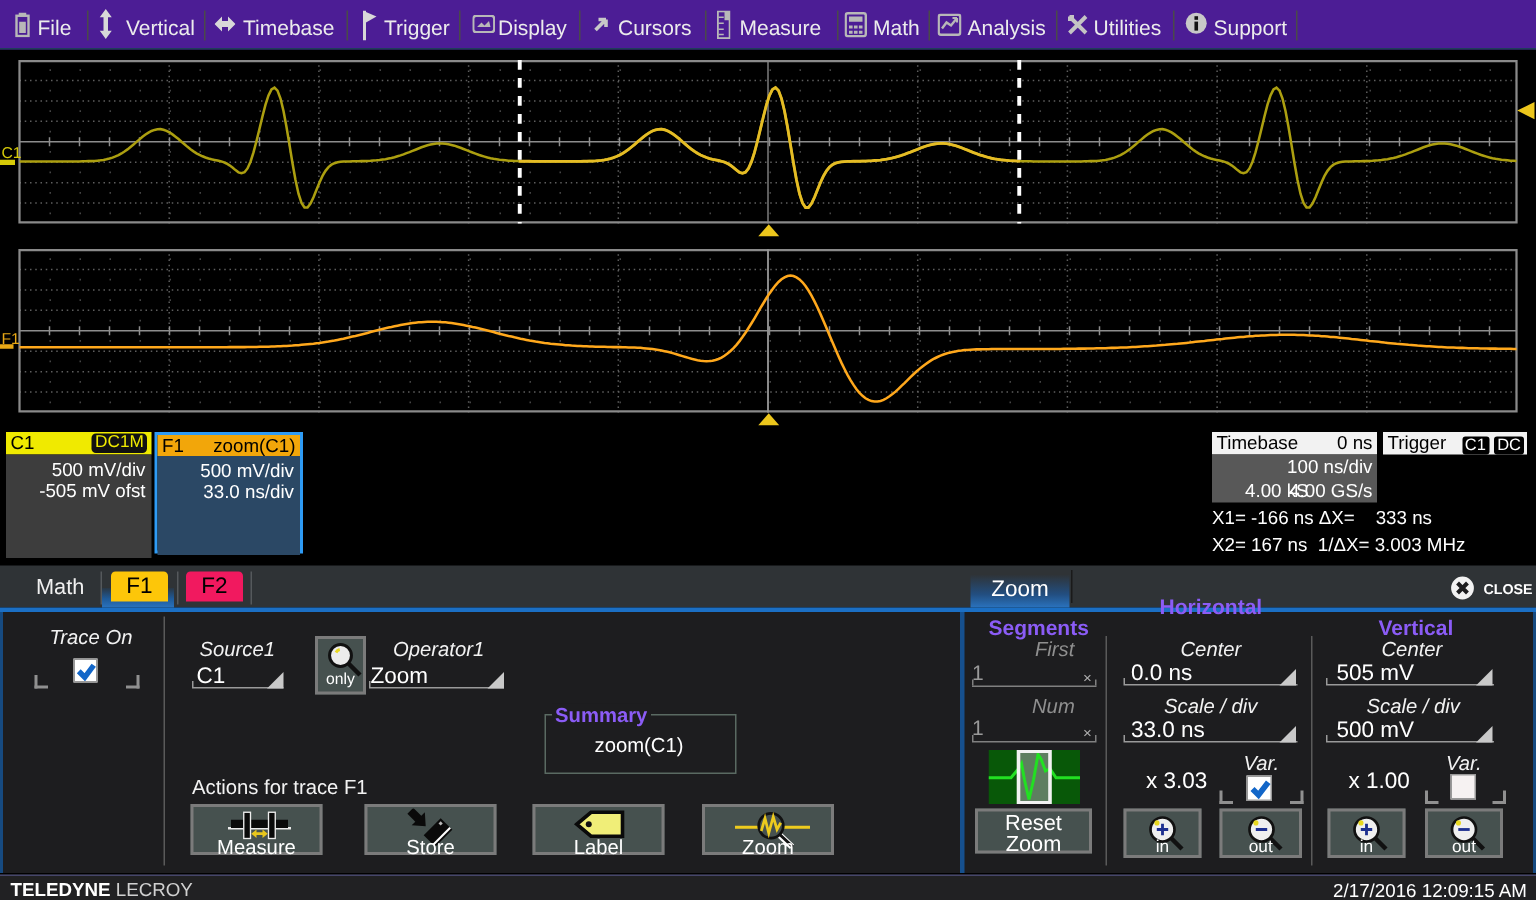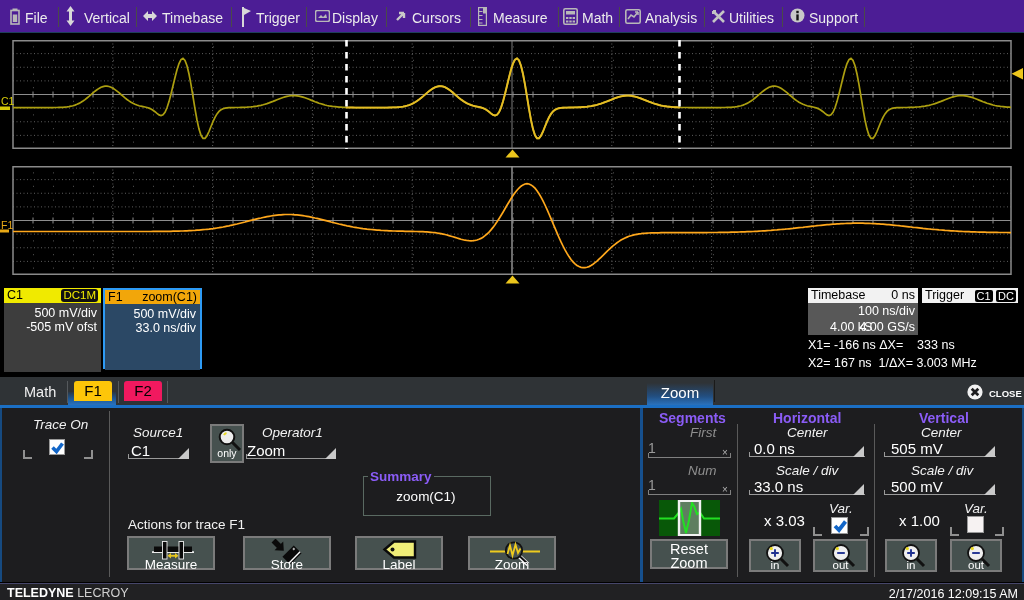--- a/index.html
+++ b/index.html
@@ -288,21 +288,21 @@
 <div class="ftick" style="left:648px;top:490px;background:#808080;"></div>
 <div class="ftick" style="left:730px;top:490px;background:#808080;"></div>
 <span class="abs" style="left:722px;top:484px;color:#b0b0b0;font-size:10px;">×</span>
 <svg class="abs" style="left:659px;top:500px" width="61" height="36">
     <rect width="61" height="36" fill="#085808"></rect>
     <rect x="20" y="0" width="21" height="36" fill="#5e7e60"></rect>
     <polyline points="0,18.5 15,18.5 20,12.5 22,9 24,20 27,33 30,20 33,3 35,6 38,14 41,12.5 45,18.5 61,18.5" fill="none" stroke="#22e022" stroke-width="2"></polyline>
     <rect x="20" y="0.8" width="21" height="34.4" fill="none" stroke="#f2f2f2" stroke-width="2.4"></rect>
   </svg>
 <div class="btn" style="left:650px;top:539px;width:78px;height:30px;font-size:14.5px;line-height:14px;padding-top:1px;">Reset<br>Zoom</div>
-<span class="abs bluh" style="left:773px;top:410px;text-align:center;">Horizontal</span>
+<span class="abs bluh" style="left:773px;top:396px;text-align:center;">Horizontal</span>
 <span class="it abs" style="left:787px;top:425px;">Center</span>
 <span class="val abs" style="left:754px;top:440px;">0.0 ns</span>
 <div class="fline" style="left:749px;top:456px;width:116px;"></div>
 <div class="ftick" style="left:749px;top:452px;"></div>
 <div class="tri" style="left:853px;top:445.5px;"></div>
 <span class="it abs" style="left:776px;top:463px;">Scale / div</span>
 <span class="val abs" style="left:754px;top:478px;">33.0 ns</span>
 <div class="fline" style="left:749px;top:494px;width:116px;"></div>
 <div class="ftick" style="left:749px;top:490px;"></div>
 <div class="tri" style="left:853px;top:483.5px;"></div>

